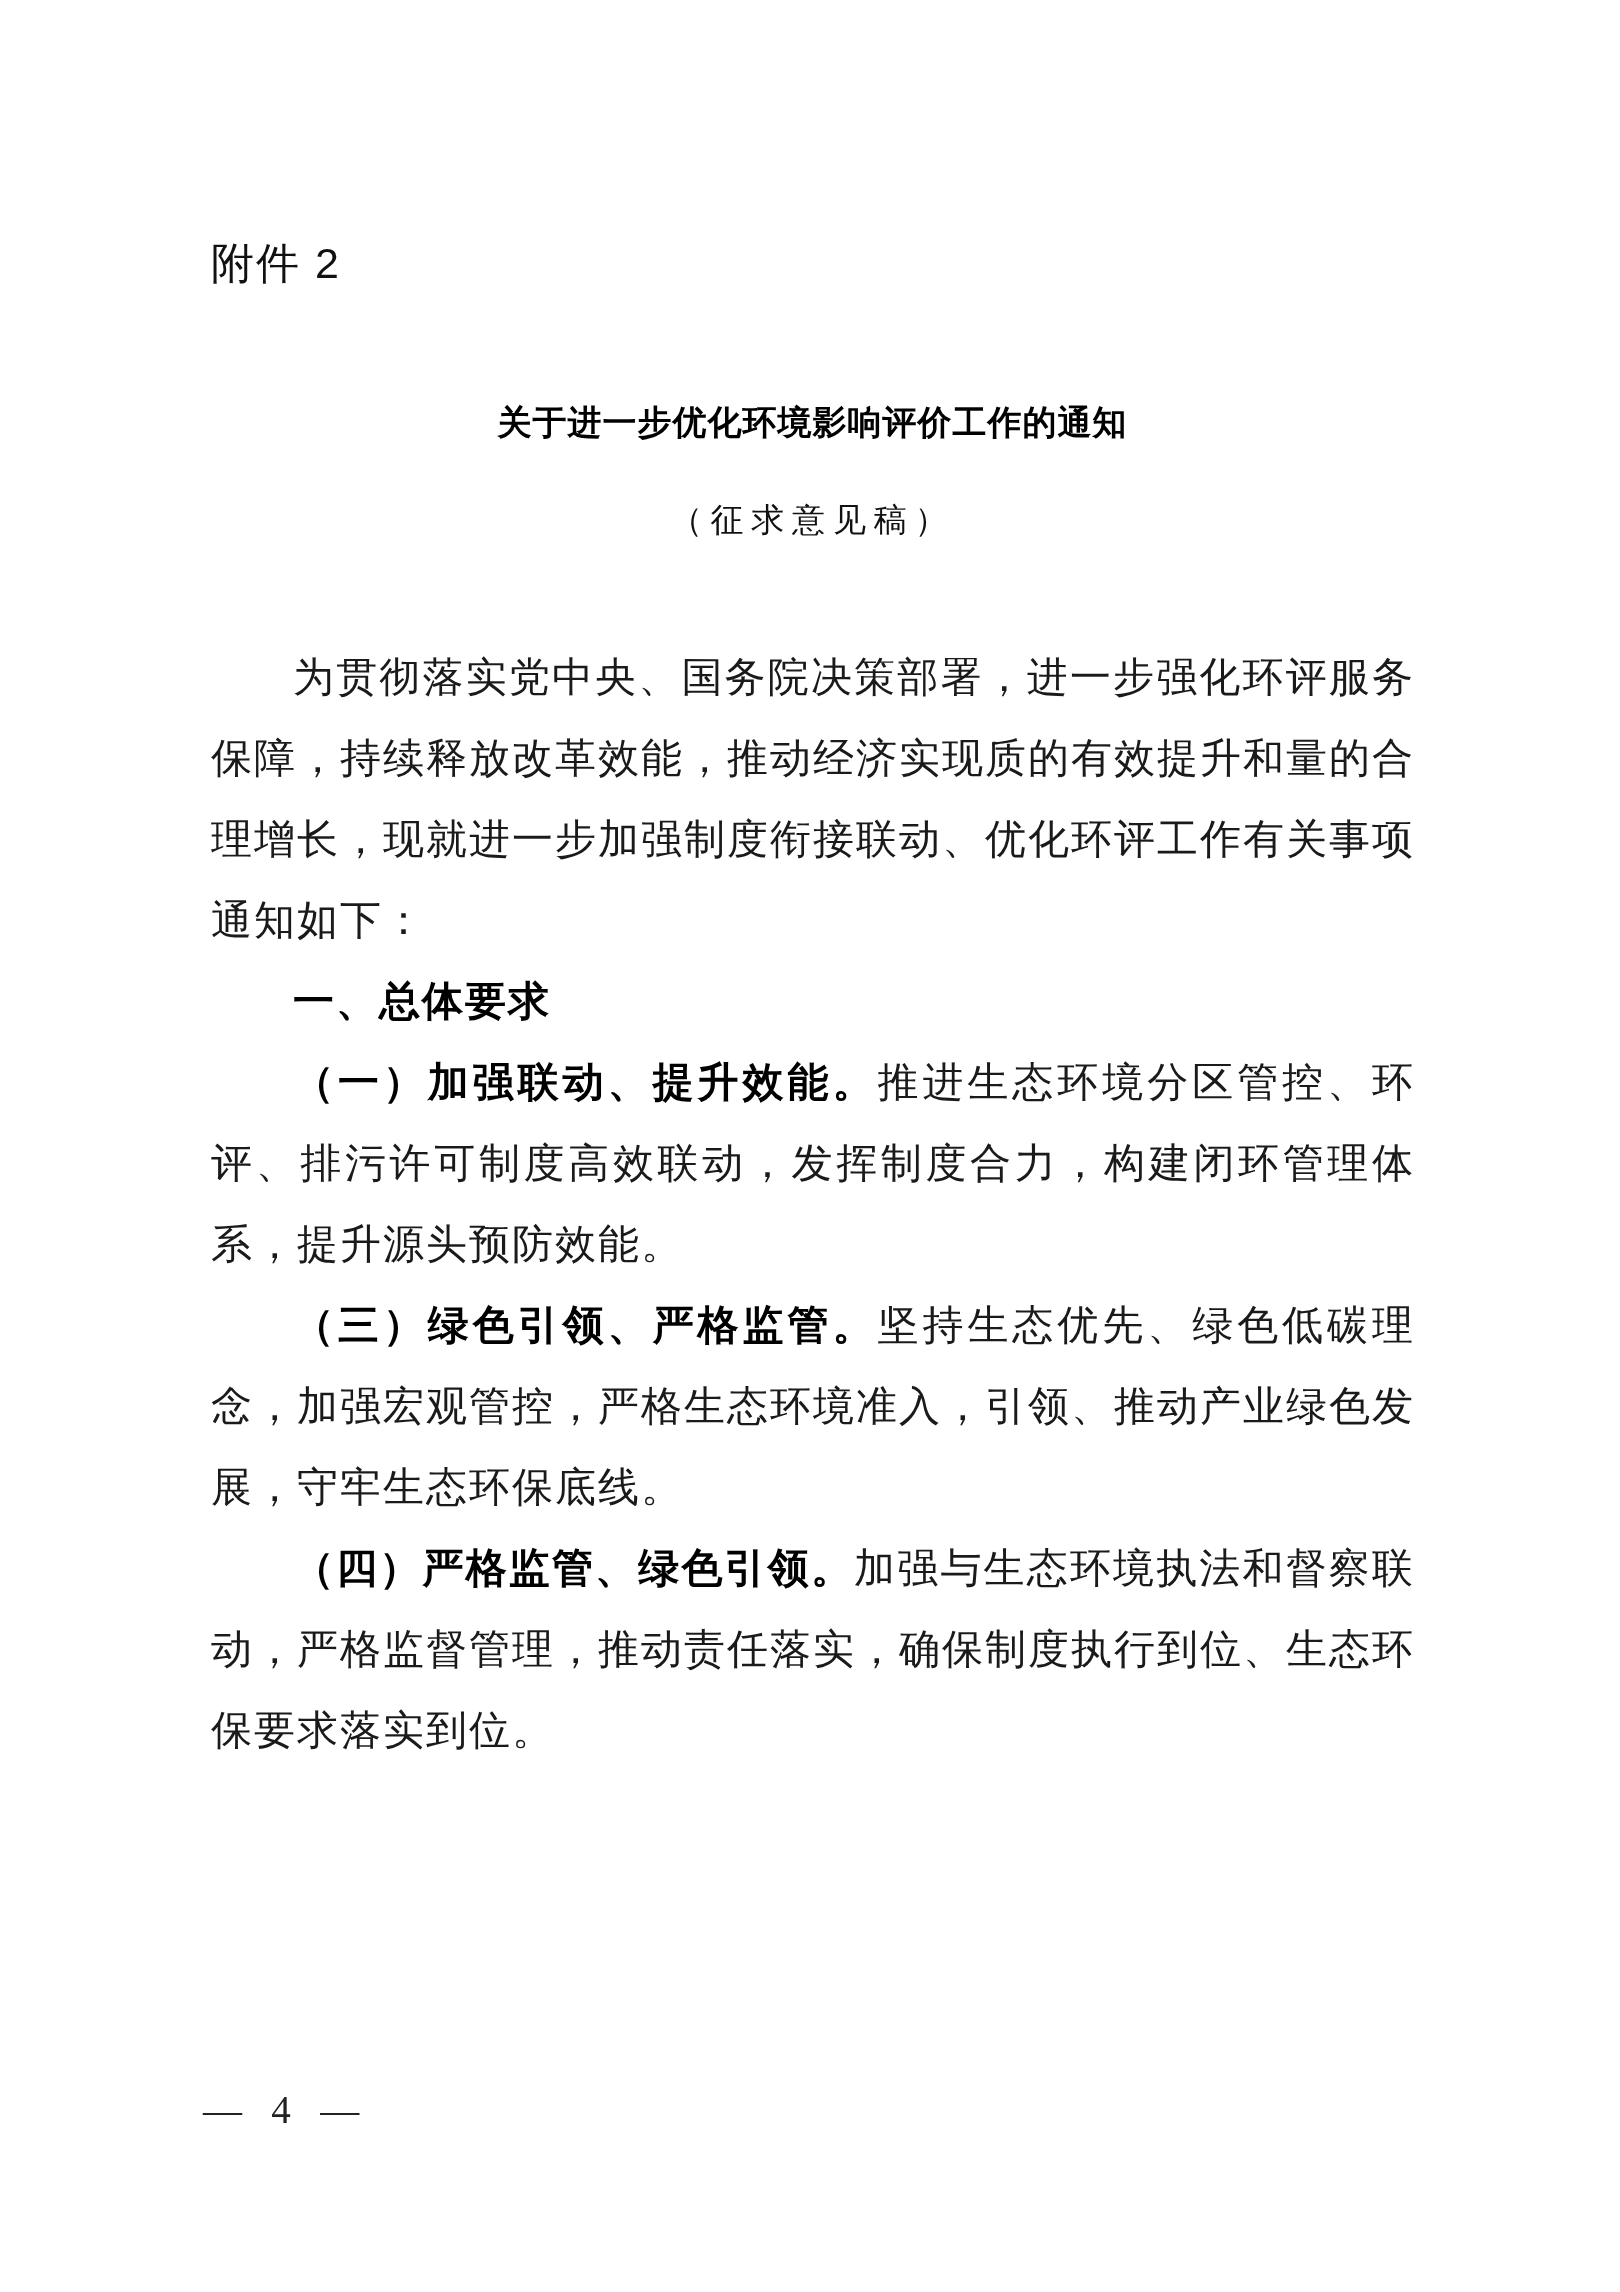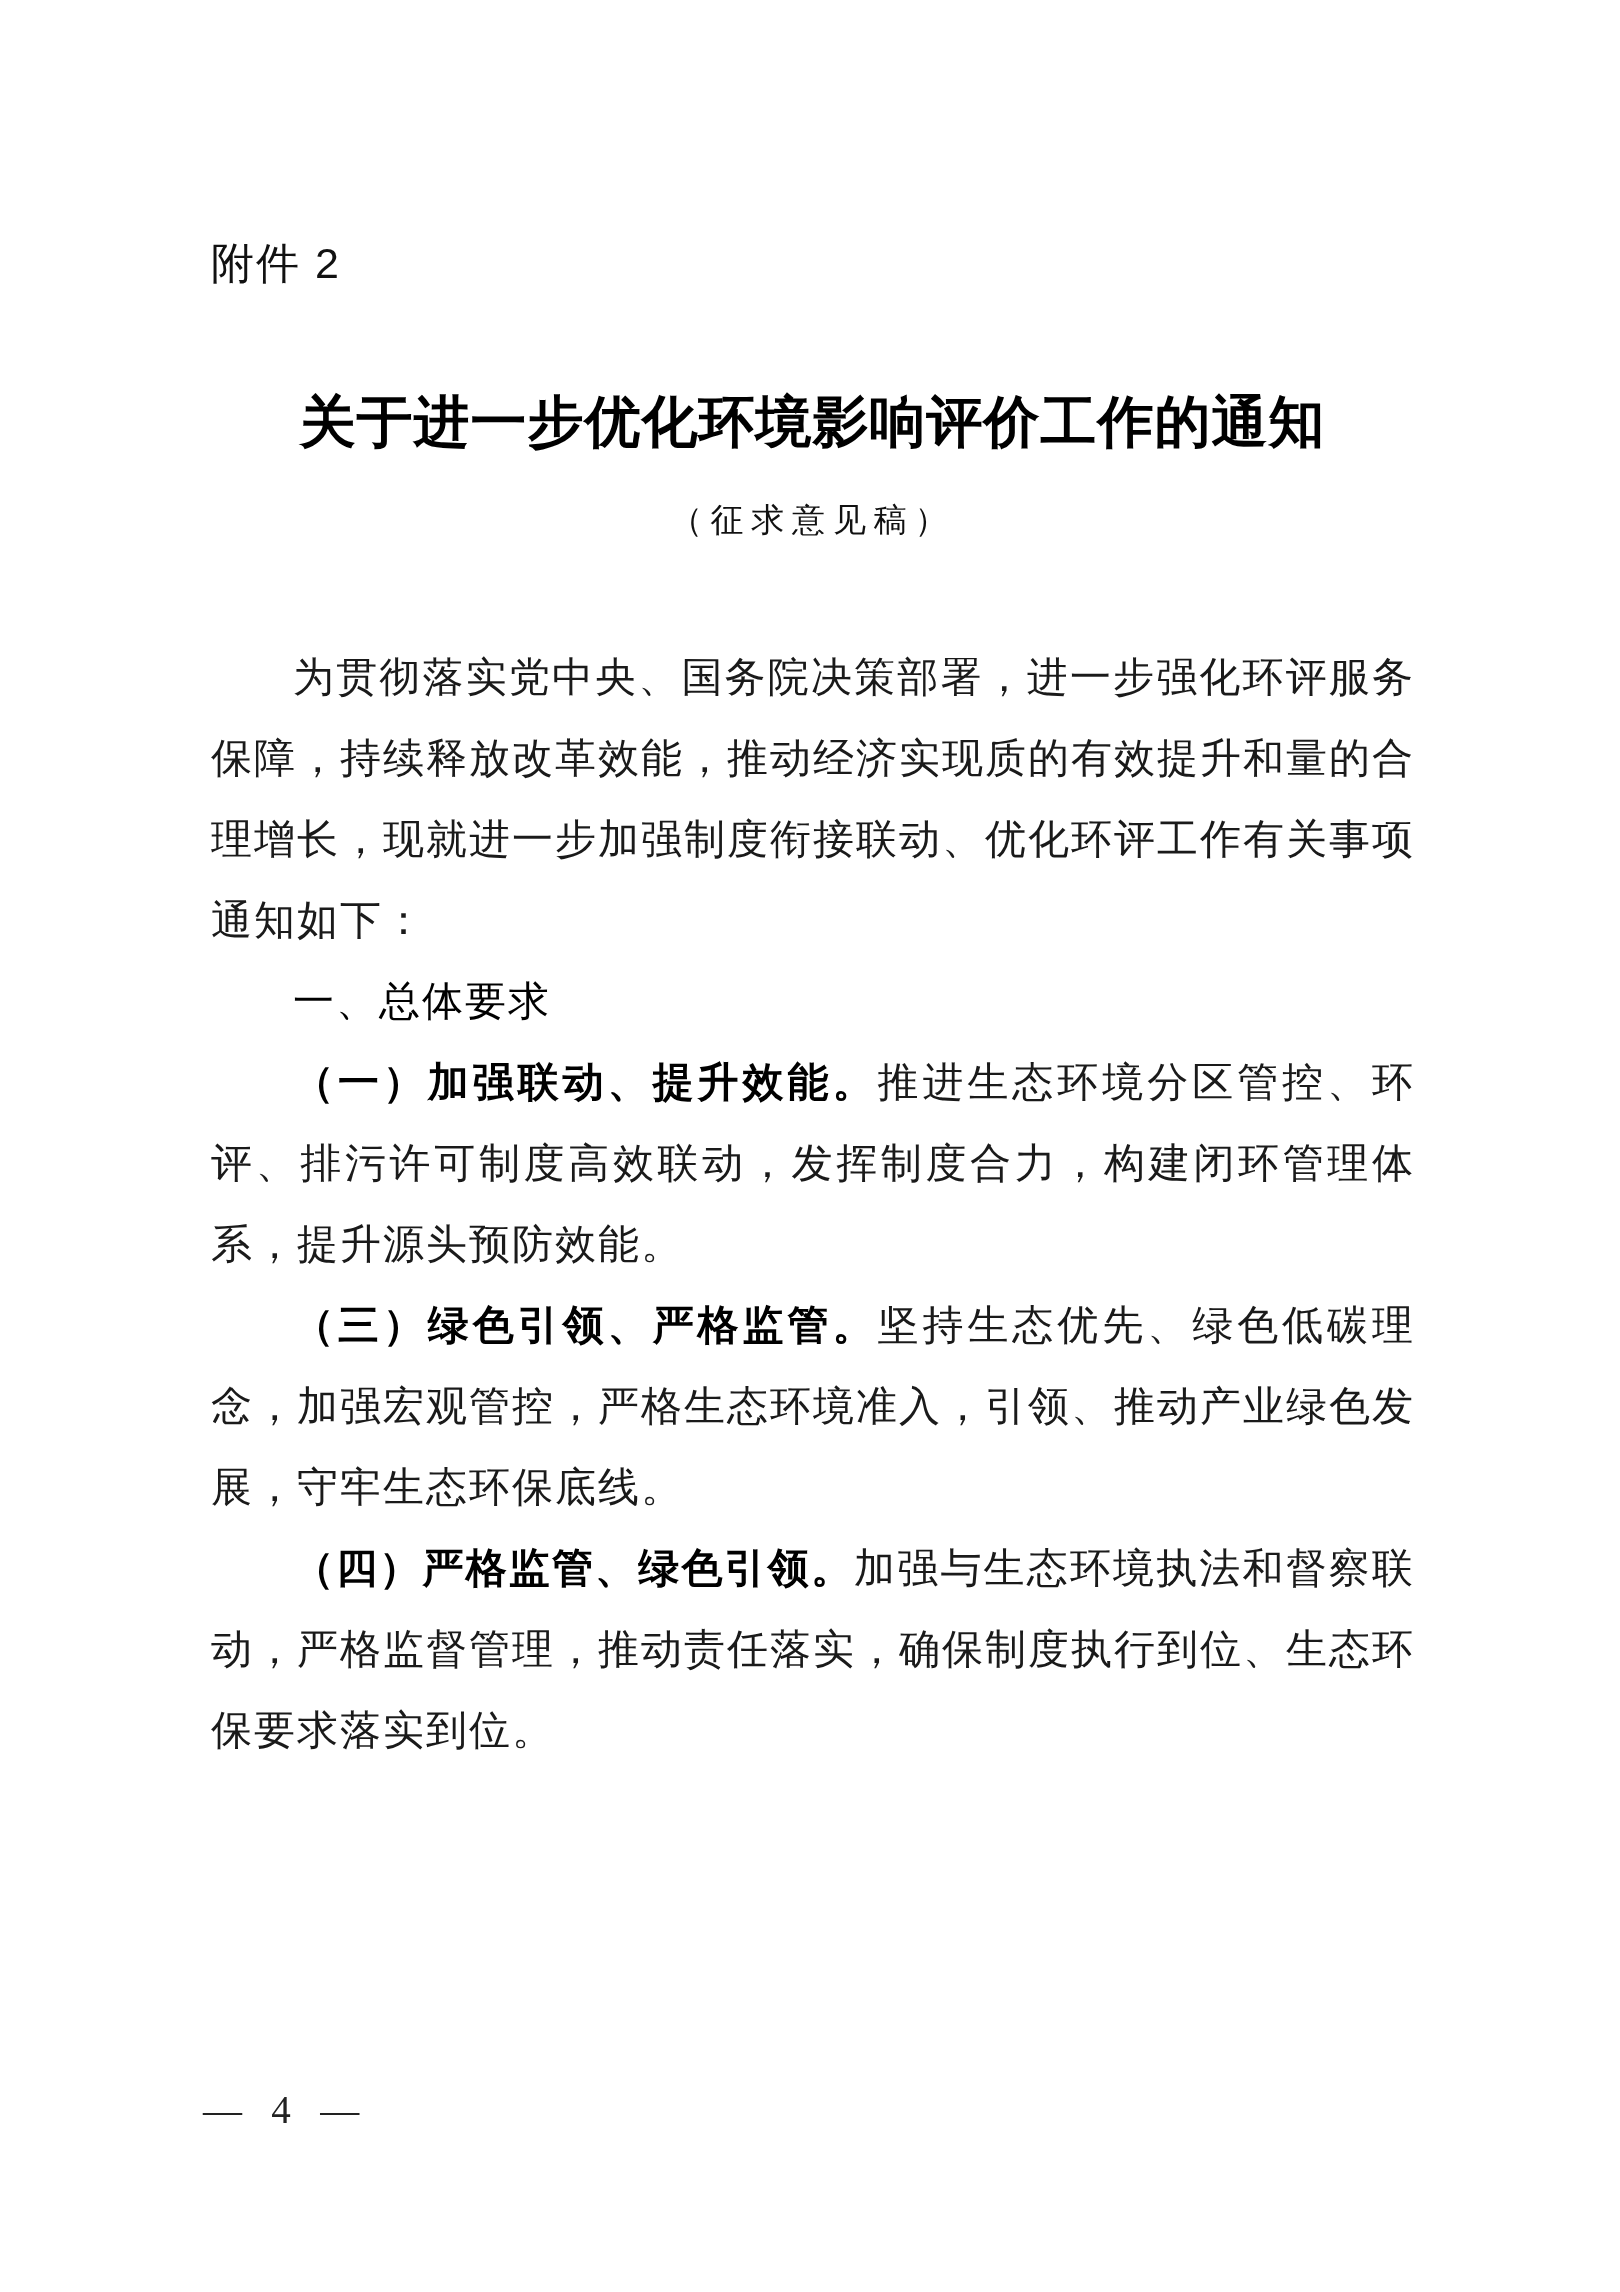--- a/index.html
+++ b/index.html
@@ -20,21 +20,21 @@
     font-size: 43px;
     line-height: 47px;
     letter-spacing: 2px;
     color: #111;
   }
   .doc-title {
     margin-top: 105px;
     text-align: center;
     font-family: "Liberation Serif", "DejaVu Serif", serif;
     font-weight: bold;
-    font-size: 56px;
+    font-size: 34px;
     line-height: 61px;
     letter-spacing: 1px;
     color: #000;
   }
   .doc-subtitle {
     margin-top: 43px;
     text-align: center;
     font-size: 33px;
     line-height: 49px;
     letter-spacing: 7.8px;
@@ -48,21 +48,21 @@
     letter-spacing: 2px;
     text-align: justify;
     text-justify: inter-character;
     word-break: break-all;
     color: #1a1a1a;
   }
   .body-text p { text-indent: 2em; }
   .section-heading {
     text-indent: 2em;
     font-family: "Liberation Sans", "DejaVu Sans", sans-serif;
-    font-weight: normal;
+    font-weight: bold;
     font-size: 41px;
     line-height: 81px;
     letter-spacing: 2px;
     color: #000;
   }
   .clause-label { font-weight: bold; color: #000; }
   .page-footer {
     position: absolute;
     left: 203px; top: 2088px;
     font-family: "Liberation Serif", "DejaVu Serif", serif;

